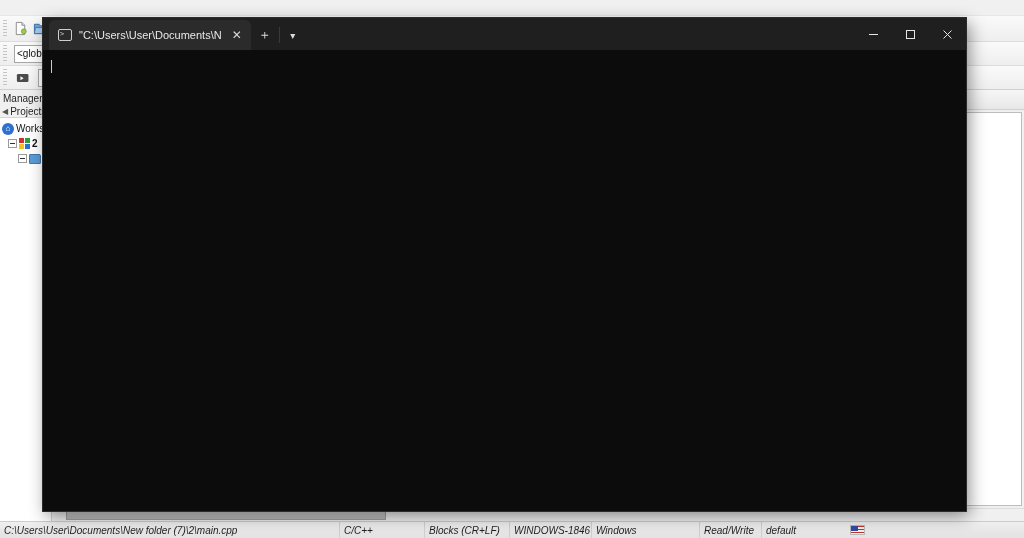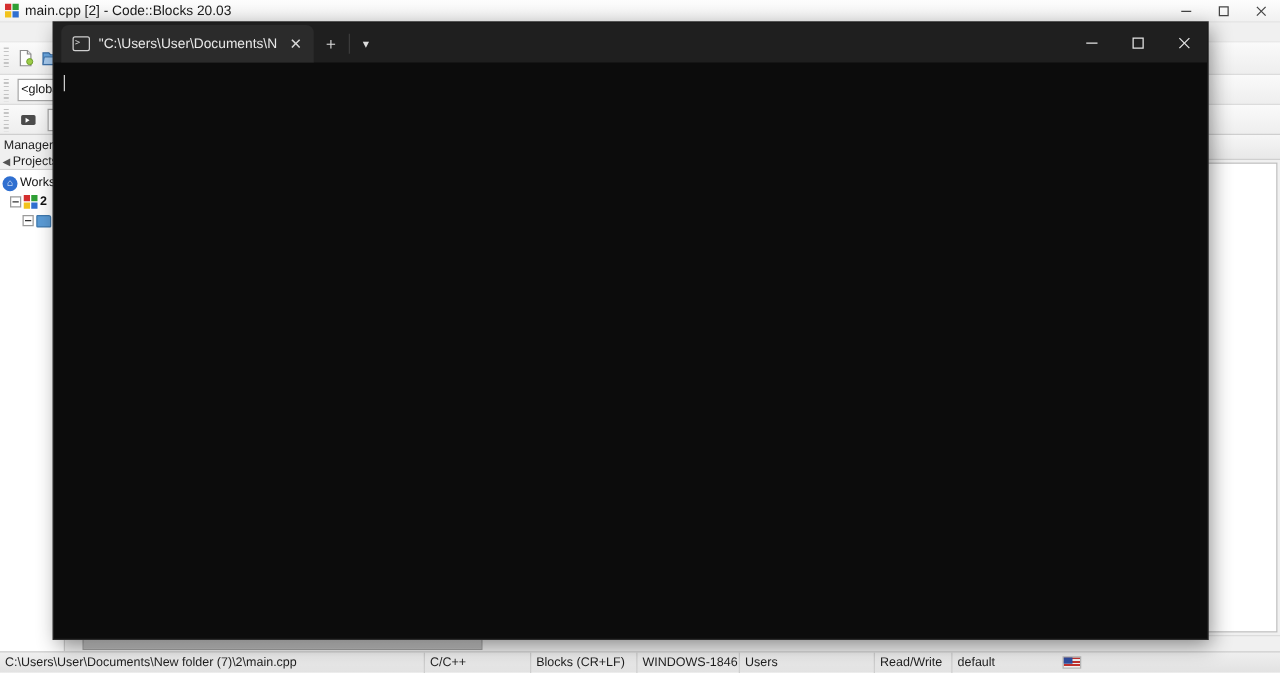--- a/index.html
+++ b/index.html
@@ -210,20 +210,21 @@
     border-top: 1px solid #cdcdcd;
     display: flex; align-items: center;
     font-size: 10px; color: #1f1f1f;
     position: relative;
   }
   .sb-cell {
     height: 17px; display: flex; align-items: center;
     padding: 0 4px;
     white-space: nowrap; overflow: hidden;
     border-right: 1px solid #cfcfcf;
+    font-style: italic;
   }
   .sb-flag {
     width: 15px; height: 10px; flex: none;
     margin: 0 6px 0 4px;
     background:
       repeating-linear-gradient(180deg,#c1322f 0 1.4px,#f2f2f2 1.4px 2.8px);
     border: 1px solid #b9b9b9;
     position: relative;
   }
   .sb-flag::before {
@@ -314,46 +315,20 @@
     width: 1px; height: 13px;
     background: #cccccc;
     vertical-align: text-bottom;
   }
 </style>
 </head>
 <body>
 
 <div id="cb-window">
 
-  <div id="cb-titlebar">
-    <div id="cb-app-icon">
-      <i></i>
-        <i></i>
-        <i></i>
-        <i></i>
-    </div>
-    <div id="cb-title-text">main.cpp [2] - Code::Blocks 20.03</div>
-
-    <div class="cb-winbtn" id="cb-min">
-      <svg width="10" height="10" viewBox="0 0 10 10">
-          <line x1="1" y1="5" x2="9" y2="5" stroke="#444" stroke-width="1"></line>
-        </svg>
-    </div>
-    <div class="cb-winbtn" id="cb-max">
-      <svg width="10" height="10" viewBox="0 0 10 10">
-          <rect x="1.5" y="1.5" width="7" height="7" fill="none" stroke="#444" stroke-width="1"></rect>
-        </svg>
-    </div>
-    <div class="cb-winbtn" id="cb-close">
-      <svg width="10" height="10" viewBox="0 0 10 10">
-          <line x1="1.5" y1="1.5" x2="8.5" y2="8.5" stroke="#444" stroke-width="1"></line>
-          <line x1="8.5" y1="1.5" x2="1.5" y2="8.5" stroke="#444" stroke-width="1"></line>
-        </svg>
-    </div>
-  </div>
 
   <div id="cb-menubar">
     <div class="cb-menu-item">File</div>
     <div class="cb-menu-item">Edit</div>
   </div>
 
   <div id="cb-toolbar1">
     <div class="tb-grip"></div>
     <div class="tb-btn">
       <svg width="15" height="15" viewBox="0 0 16 16">
@@ -428,21 +403,21 @@
       </div>
     </div>
 
   </div>
 
   <div id="cb-statusbar">
     <div class="sb-cell" style="width:340px">C:\Users\User\Documents\New folder (7)\2\main.cpp</div>
     <div class="sb-cell" style="width:85px">C/C++</div>
     <div class="sb-cell" style="width:85px">Blocks (CR+LF)</div>
     <div class="sb-cell" style="width:82px">WINDOWS-1846</div>
-    <div class="sb-cell" style="width:108px">Users</div>
+    <div class="sb-cell" style="width:108px">Windows</div>
     <div class="sb-cell" style="width:62px">Read/Write</div>
     <div class="sb-cell" style="width:84px;border-right:none">default</div>
     <div class="sb-flag"></div>
   </div>
 
 </div>
 
 <div id="terminal">
 
   <div id="term-titlebar">

